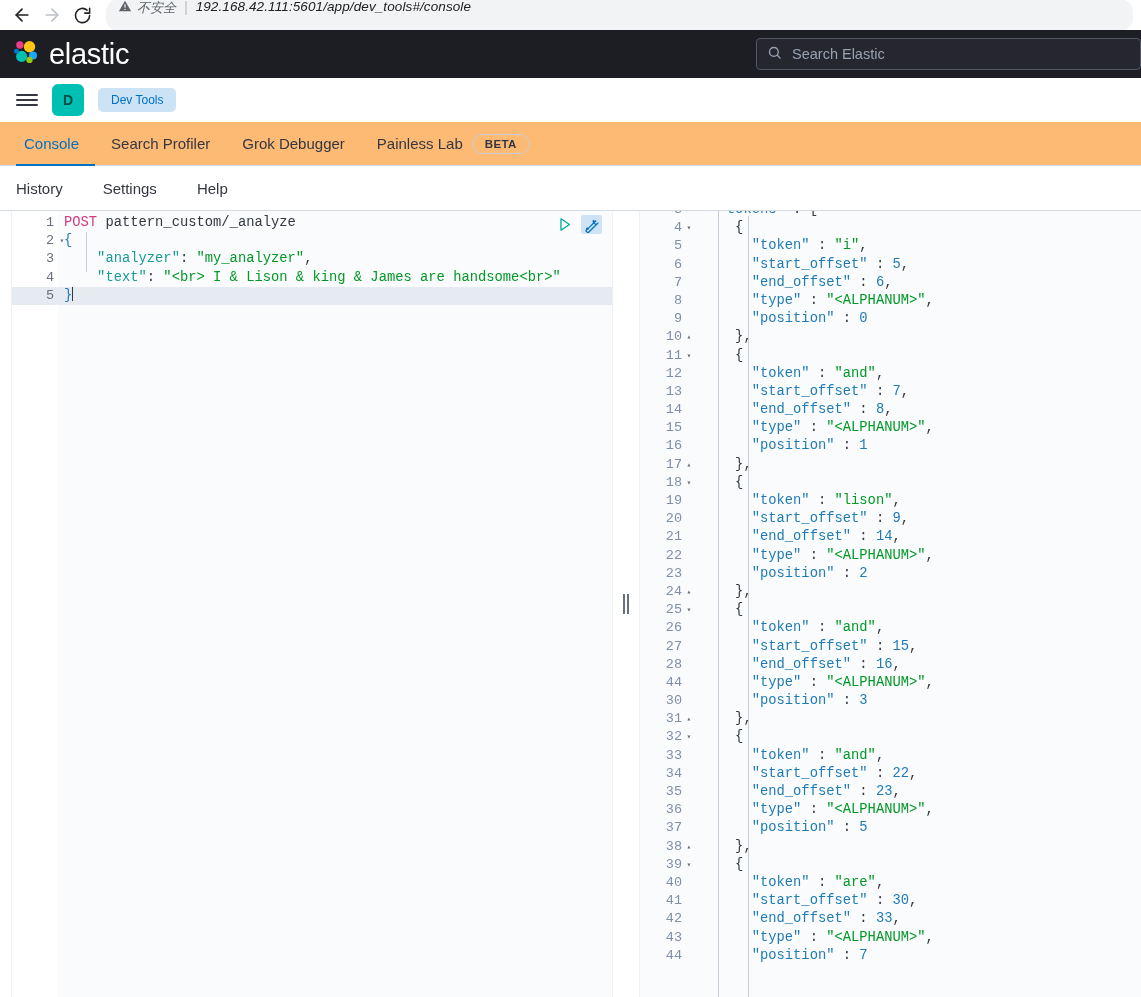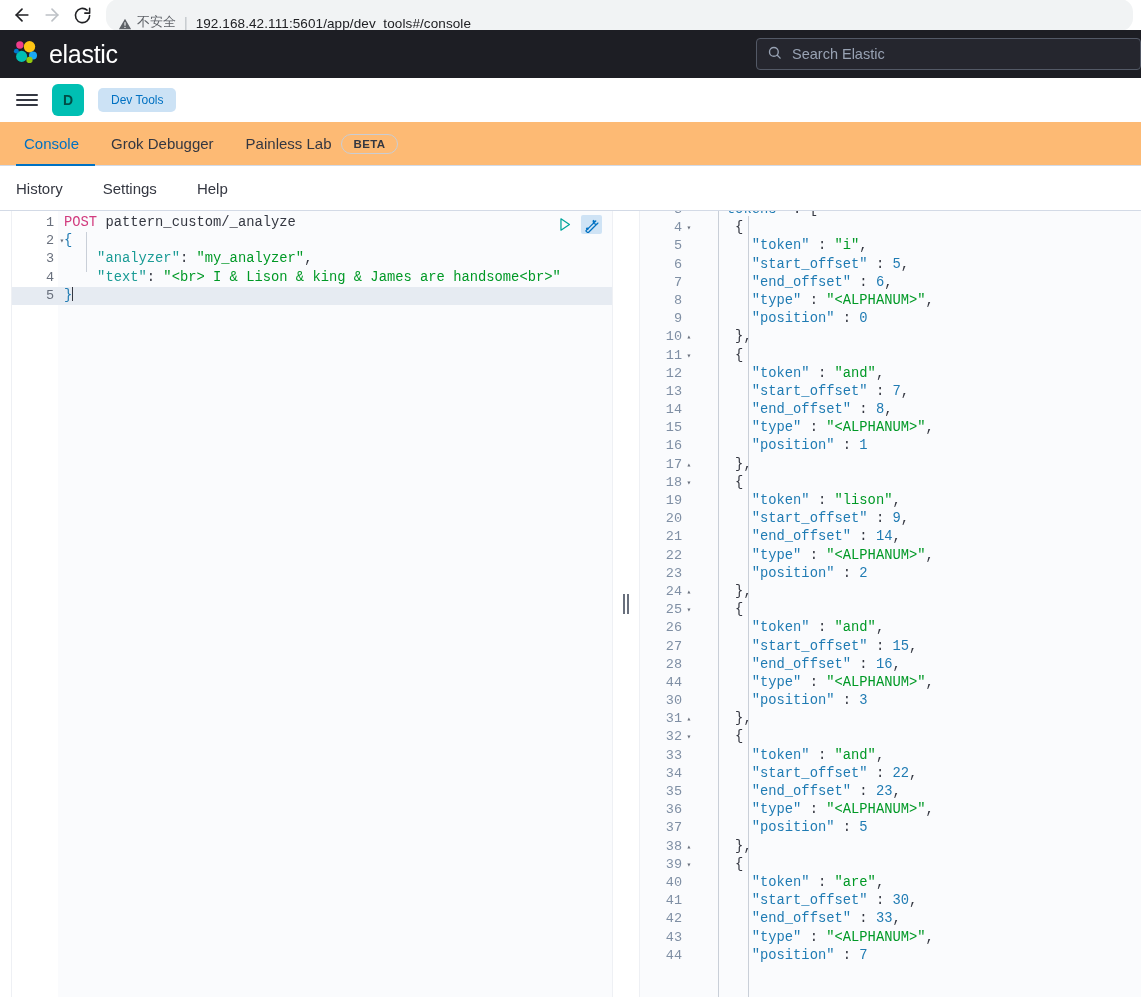--- a/index.html
+++ b/index.html
@@ -29,45 +29,46 @@
   }
   .nav-btn.disabled { color: #bdc1c6; }
   .nav-btn svg { display: block; }
   .omnibox {
     flex: 1 1 auto;
     height: 32px;
     margin-left: 8px;
     background: #f1f3f4;
     border-radius: 13px;
     display: flex;
-    align-items: flex-end;
+    align-items: flex-start;
     padding: 0 12px;
     font-size: 13.5px;
     color: #202124;
     overflow: hidden;
     white-space: nowrap;
+    font-style: italic;
   }
   .warn-icon { margin-right: 5px; display: flex; align-items: center; color: #5f6368; }
   .warn-text { color: #5f6368; font-size: 13px; }
   .omni-sep { color: #bdc1c6; margin: 0 8px; font-size: 14px; }
   .omni-url { color: #202124; font-size: 13.5px; letter-spacing: .1px; }
 
   
   .elastic-header {
     height: 48px;
     background: #1d1e24;
     display: flex;
     align-items: center;
     padding: 0 12px;
     position: relative;
   }
   .brand { display: flex; align-items: center; gap: 9px; }
   .brand-name {
     color: #ffffff;
-    font-size: 25px;
+    font-size: 29px;
     letter-spacing: -0.3px;
     font-weight: 400;
   }
   .global-search {
     position: absolute;
     left: 756px;
     right: 0px;
     height: 32px;
     border: 1px solid #535966;
     border-radius: 4px;
@@ -333,20 +334,23 @@
       <span></span>
       <span></span>
   </div>
   <div class="space-avatar">D</div>
   <div class="crumb-pill">Dev Tools</div>
 </div>
 
 <div class="tabs-row">
   <div class="tab active">
     <span>Console</span>
+  </div>
+  <div class="tab">
+    <span>Search Profiler</span>
   </div>
   <div class="tab">
     <span>Grok Debugger</span>
   </div>
   <div class="tab">
     <span>Painless Lab</span>
     <span class="beta-badge">BETA</span>
   </div>
 </div>
 

